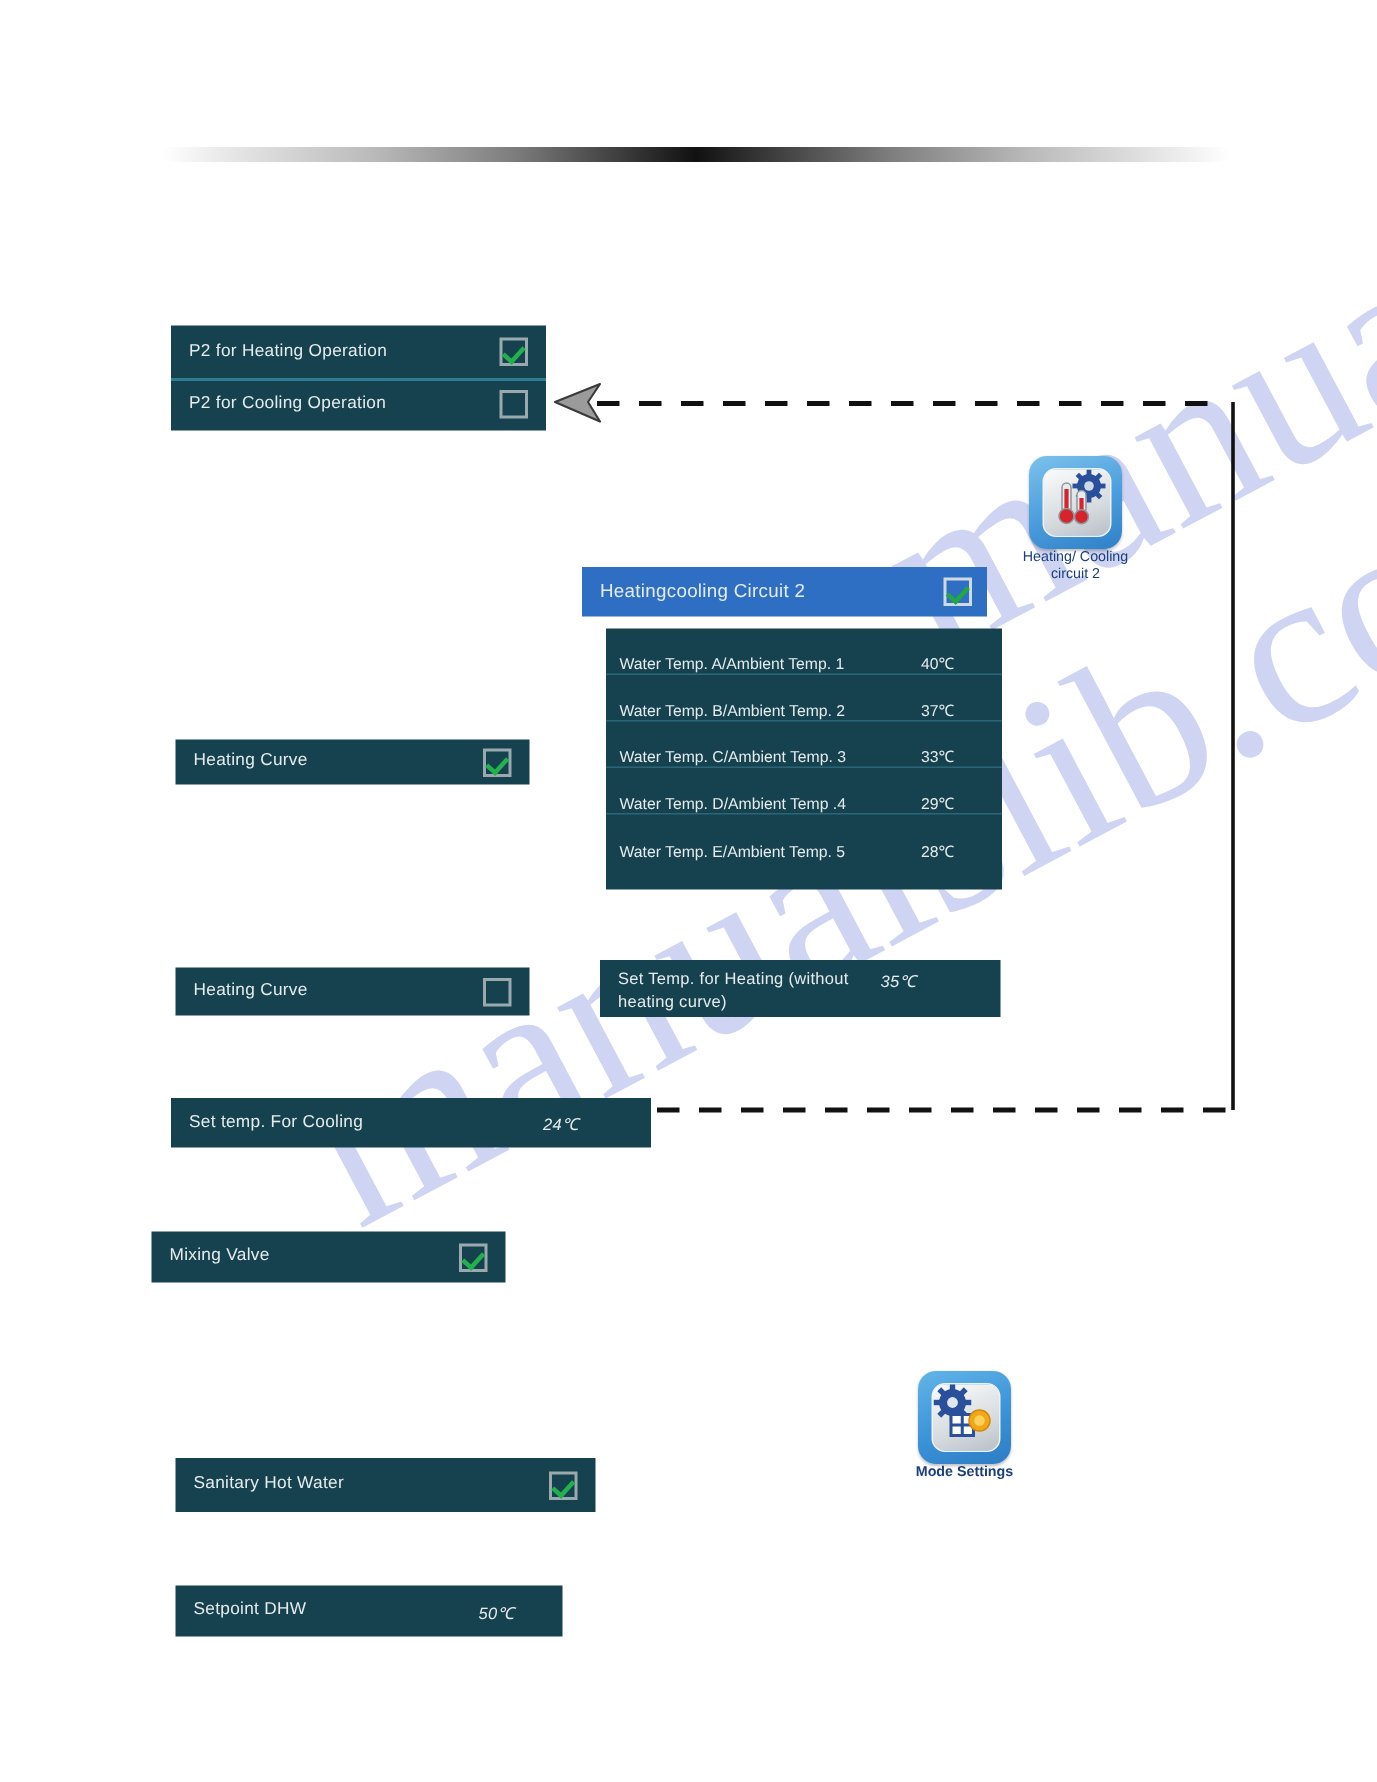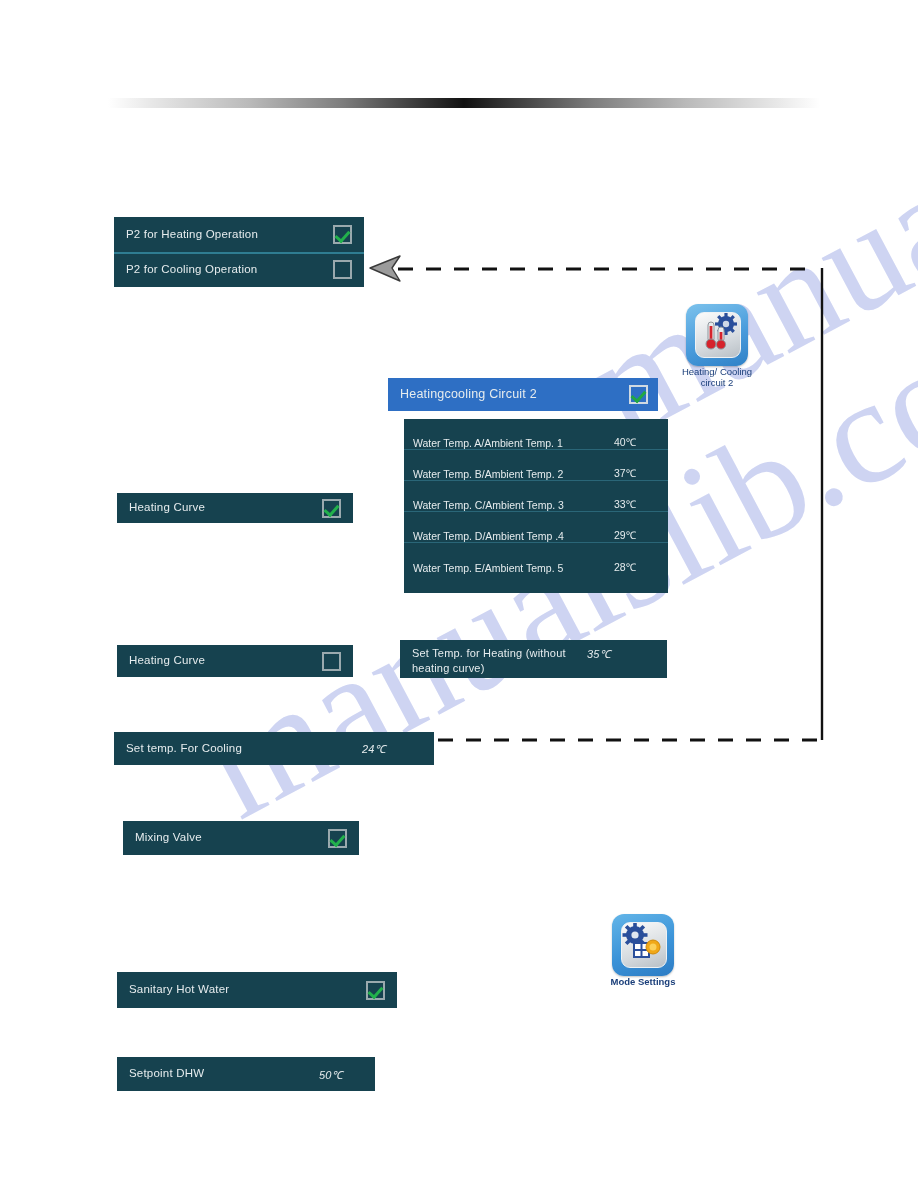--- a/index.html
+++ b/index.html
@@ -135,21 +135,21 @@
   }
   #hc2-table .trow:last-child { border-bottom: none; }
   #hc2-table .tlabel { flex: 1 1 auto; }
   #hc2-table .tvalue { flex: 0 0 auto; width: 46px; font-size: 10.5px; }
 
   
   #heating-curve-on   { left: 117px; top: 493px; width: 236px; height: 30px; }
   #heating-curve-off  { left: 117px; top: 645px; width: 236px; height: 32px; }
   #set-heat-nocurve   { left: 400px; top: 640px; width: 267px; height: 38px; }
   #set-cool           { left: 114px; top: 732px; width: 320px; height: 33px; }
-  #mixing-valve       { left: 123px; top: 821px; width: 236px; height: 34px; }
+  #mixing-valve       { left: 101px; top: 821px; width: 236px; height: 34px; }
   #sanitary-hot-water { left: 117px; top: 972px; width: 280px; height: 36px; }
   #setpoint-dhw       { left: 117px; top: 1057px; width: 258px; height: 34px; }
 
   #heating-curve-on .row,
   #heating-curve-off .row,
   #mixing-valve .row,
   #sanitary-hot-water .row,
   #setpoint-dhw .row,
   #set-cool .row { height: 100%; }
 

